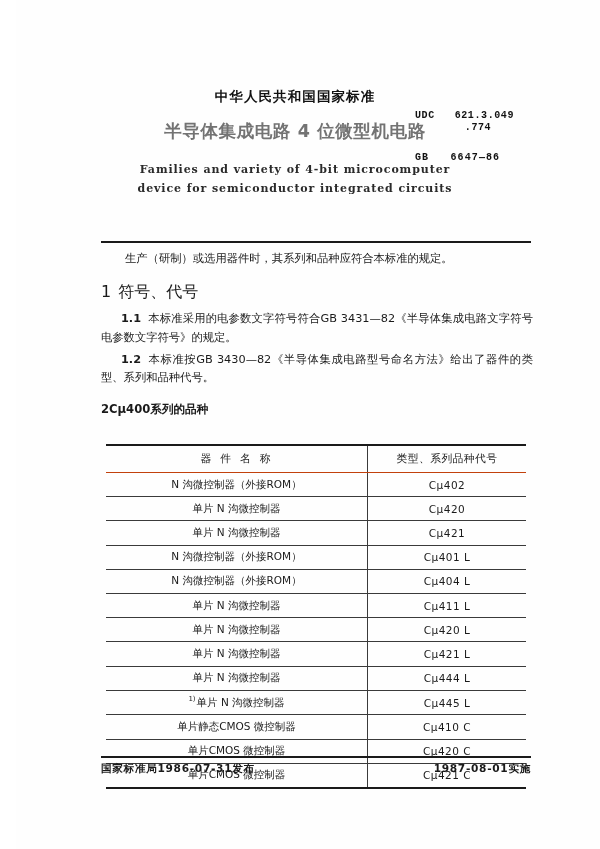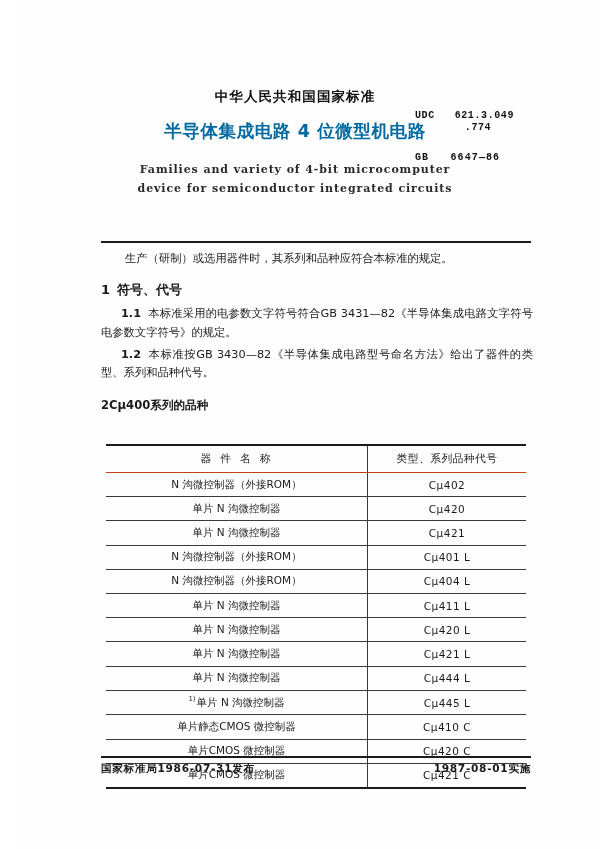--- a/index.html
+++ b/index.html
@@ -41,21 +41,21 @@
   }
   .title-cn {
     text-align: center;
     margin-left: -42px;
     margin-top: 14px;
   }
   .title-cn .l1 {
     font-size: 17.5px;
     font-weight: bold;
     letter-spacing: 0.6px;
-    color: #0369a1;
+    color: #737373;
     line-height: 1.35;
   }
   .title-cn .l2 {
     font-size: 17.5px;
     font-weight: bold;
     letter-spacing: 7px;
     color: #111;
     line-height: 1.5;
   }
   .title-en {
@@ -115,22 +115,22 @@
     font-size: 11.3px;
     line-height: 1.62;
     color: #1a1a1a;
   }
   .p {
     margin: 0 0 0 0;
     text-align: justify;
   }
   .p.indent { text-indent: 24px; }
   .sec-head {
-    font-weight: bold;
-    font-size: 13px;
+    font-weight: normal;
+    font-size: 16px;
     margin-top: 11px;
     margin-bottom: 5px;
   }
   .sec-head .num { margin-right: 7px; }
   .clause { text-indent: 20px; margin-top: 4px; }
   .clause .cn { font-weight: bold; margin-right: 7px; }
 
   .sec-head2 {
     font-weight: bold;
     font-size: 11.6px;

